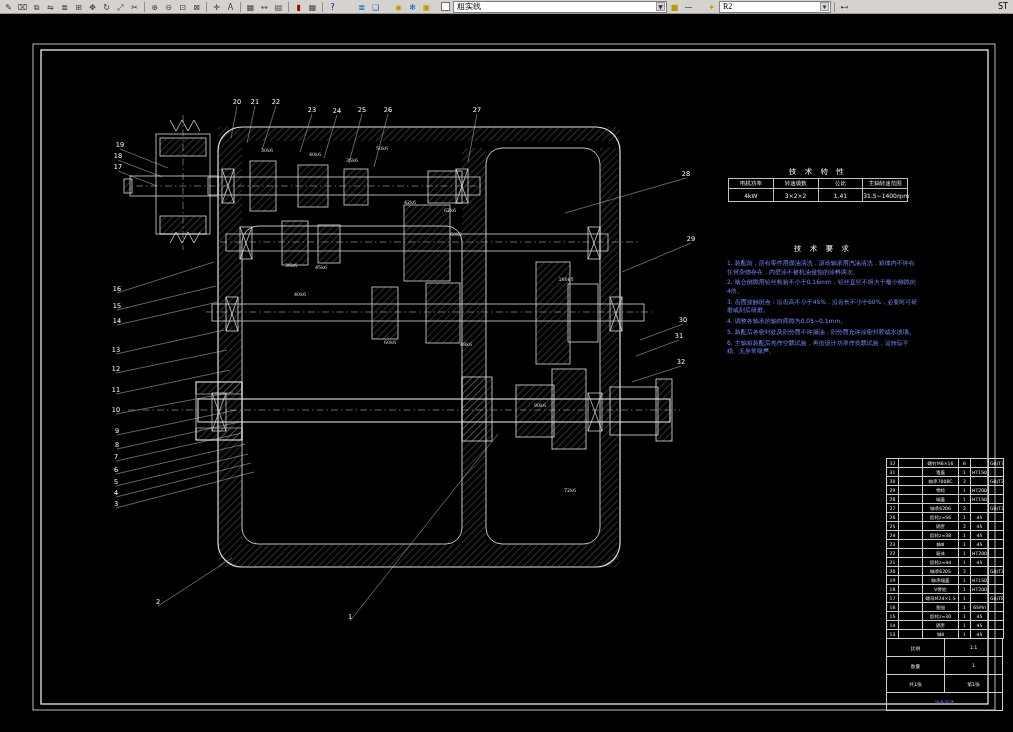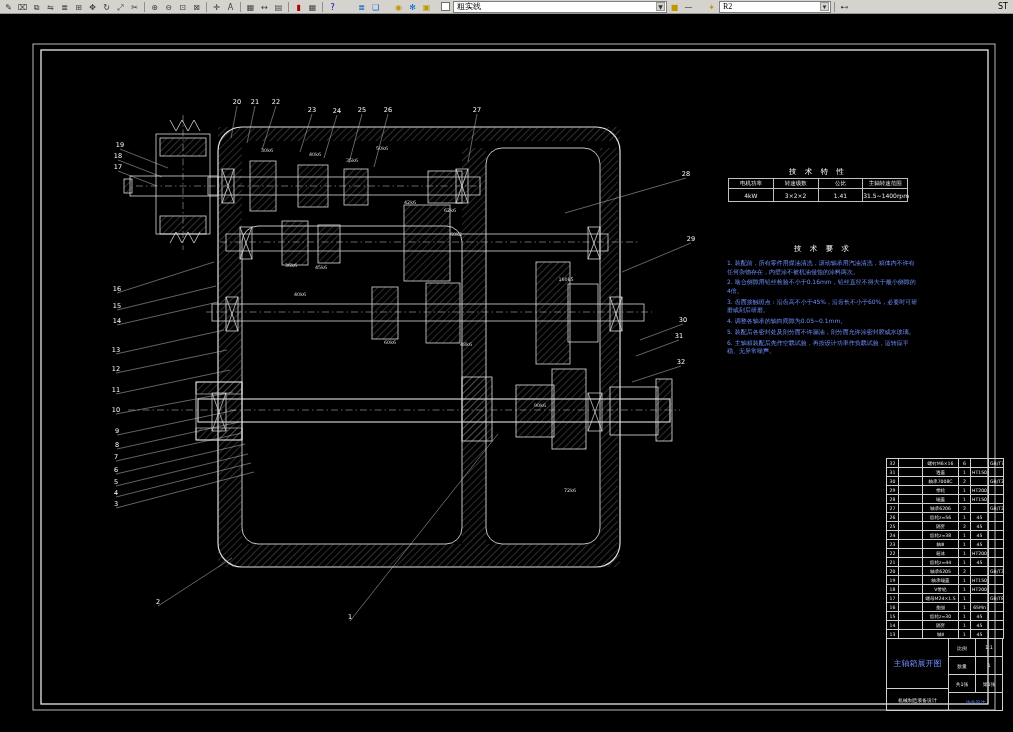--- a/index.html
+++ b/index.html
@@ -496,24 +496,20 @@
             <td style="width: 12px;">13</td>
             <td style="width: 24px;"></td>
             <td style="width: 36px;">轴Ⅱ</td>
             <td style="width: 12px;">1</td>
             <td style="width: 18px;">45</td>
             <td style="width: 15px;"></td>
           </tr>
         </tbody>
     </table>
     <div class="tblock">
-      <div class="tblock-left">
-        <div class="tblock-title">主轴箱展开图</div>
-        <div class="tblock-org">机械制造装备设计</div>
-      </div>
       <div class="tblock-right">
         <div class="tb-row">
           <div class="tb-cell">比例</div>
           <div class="tb-cell">1:1</div>
         </div>
         <div class="tb-row">
           <div class="tb-cell">数量</div>
           <div class="tb-cell">1</div>
         </div>
         <div class="tb-row">

